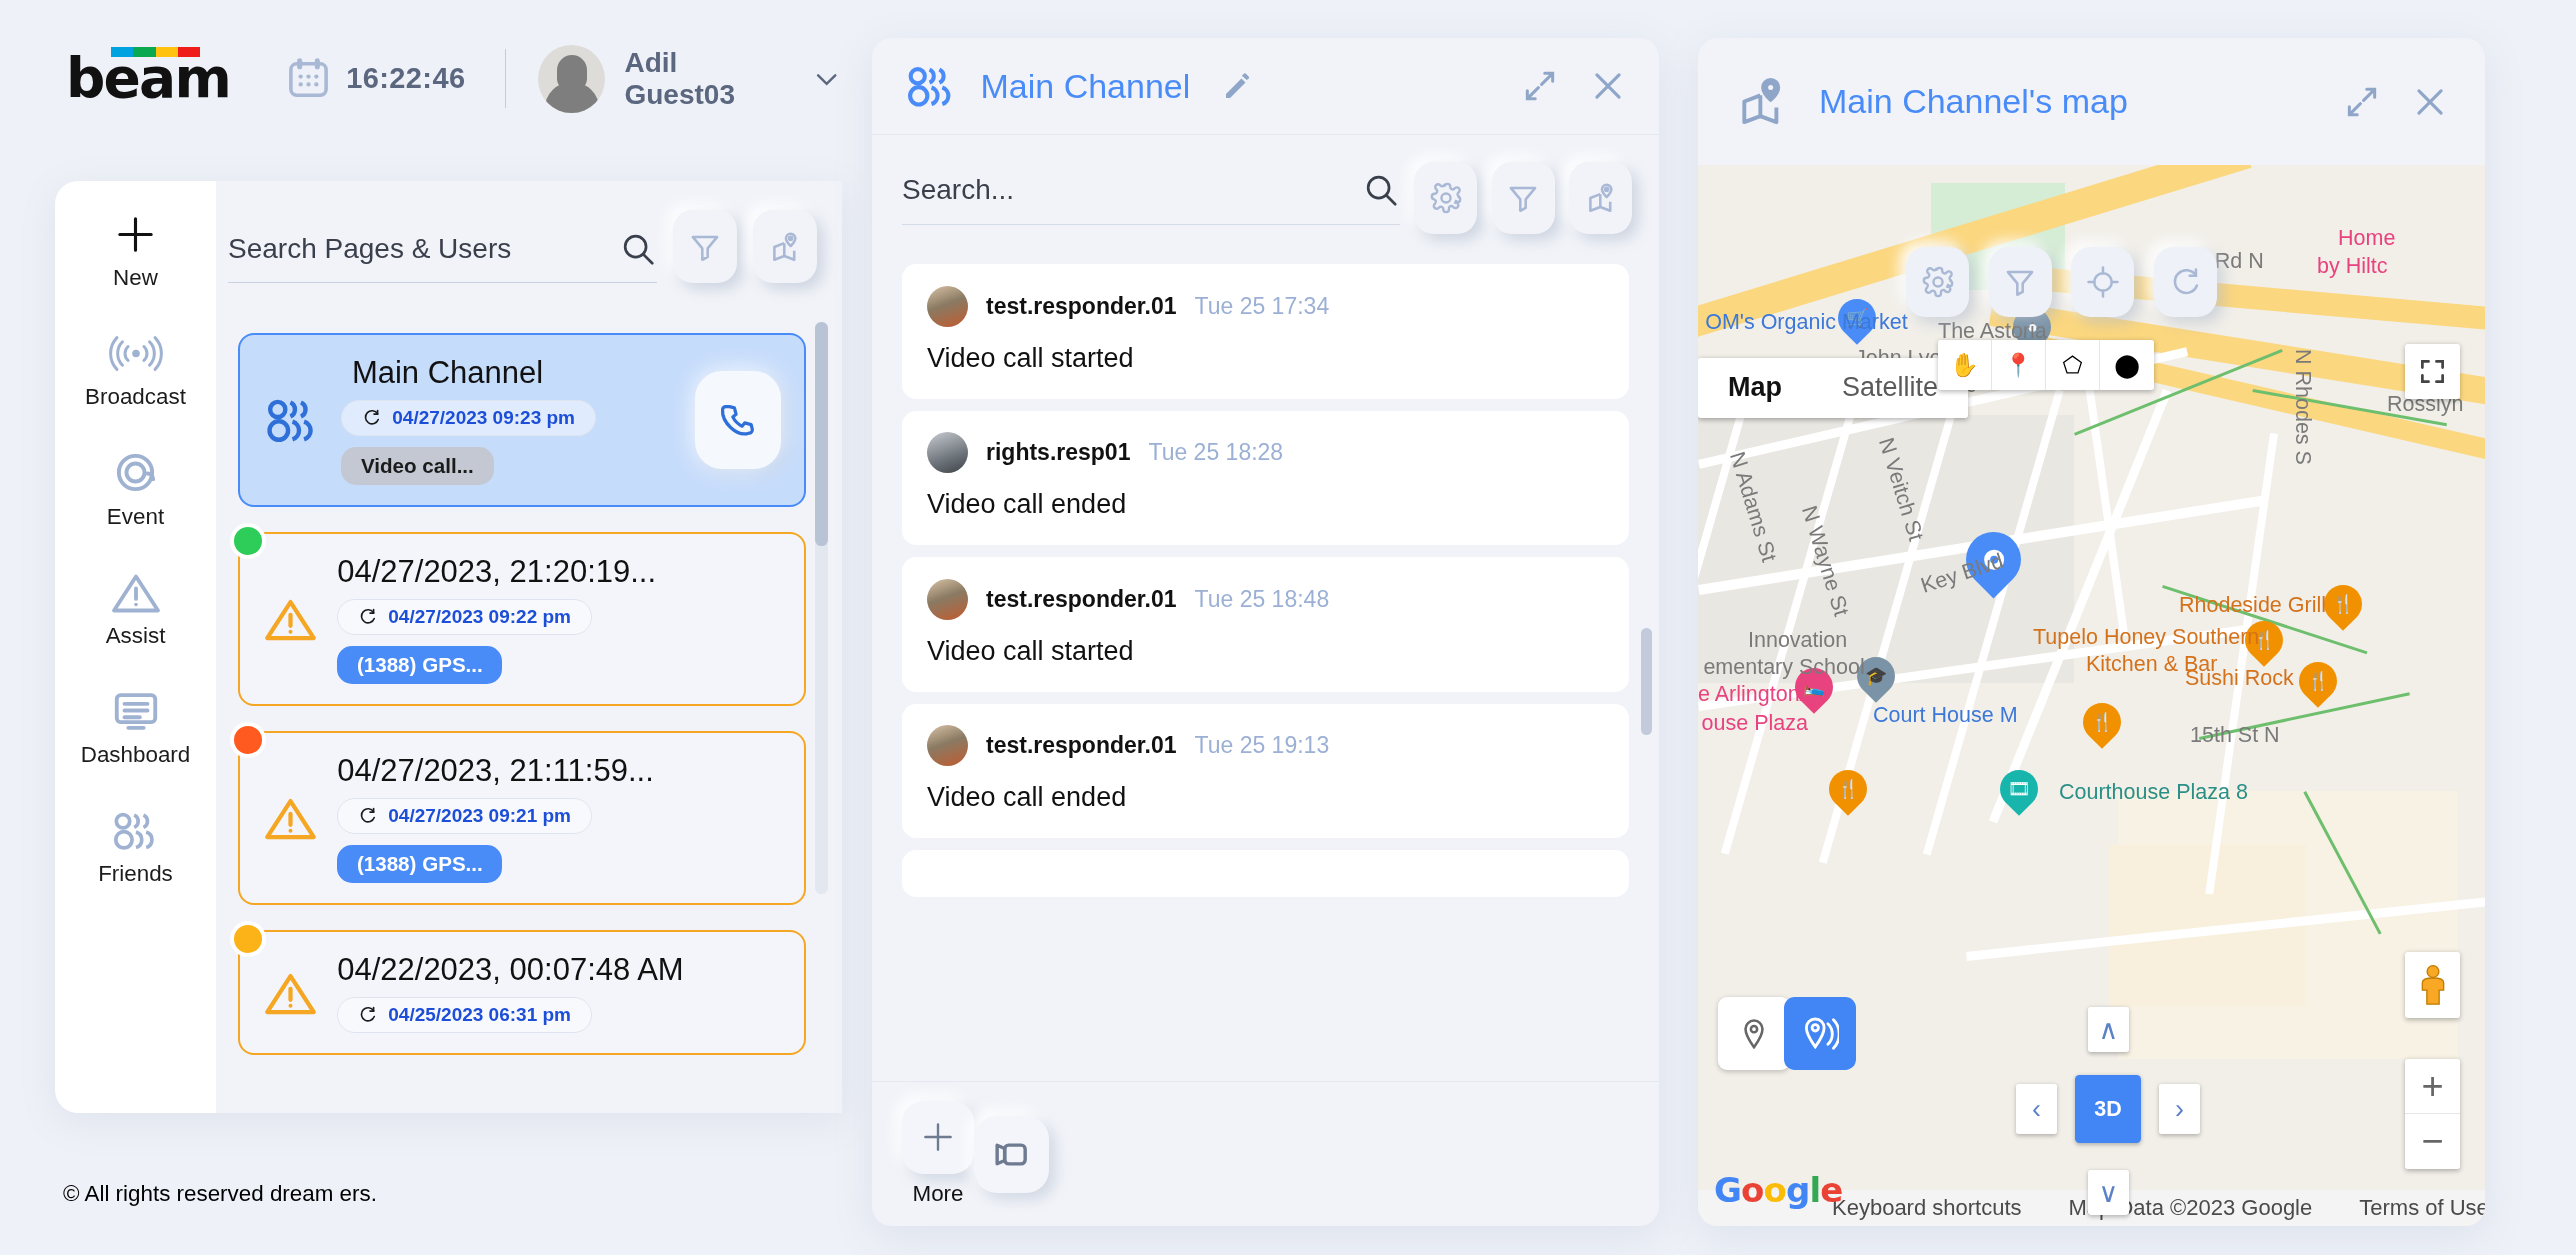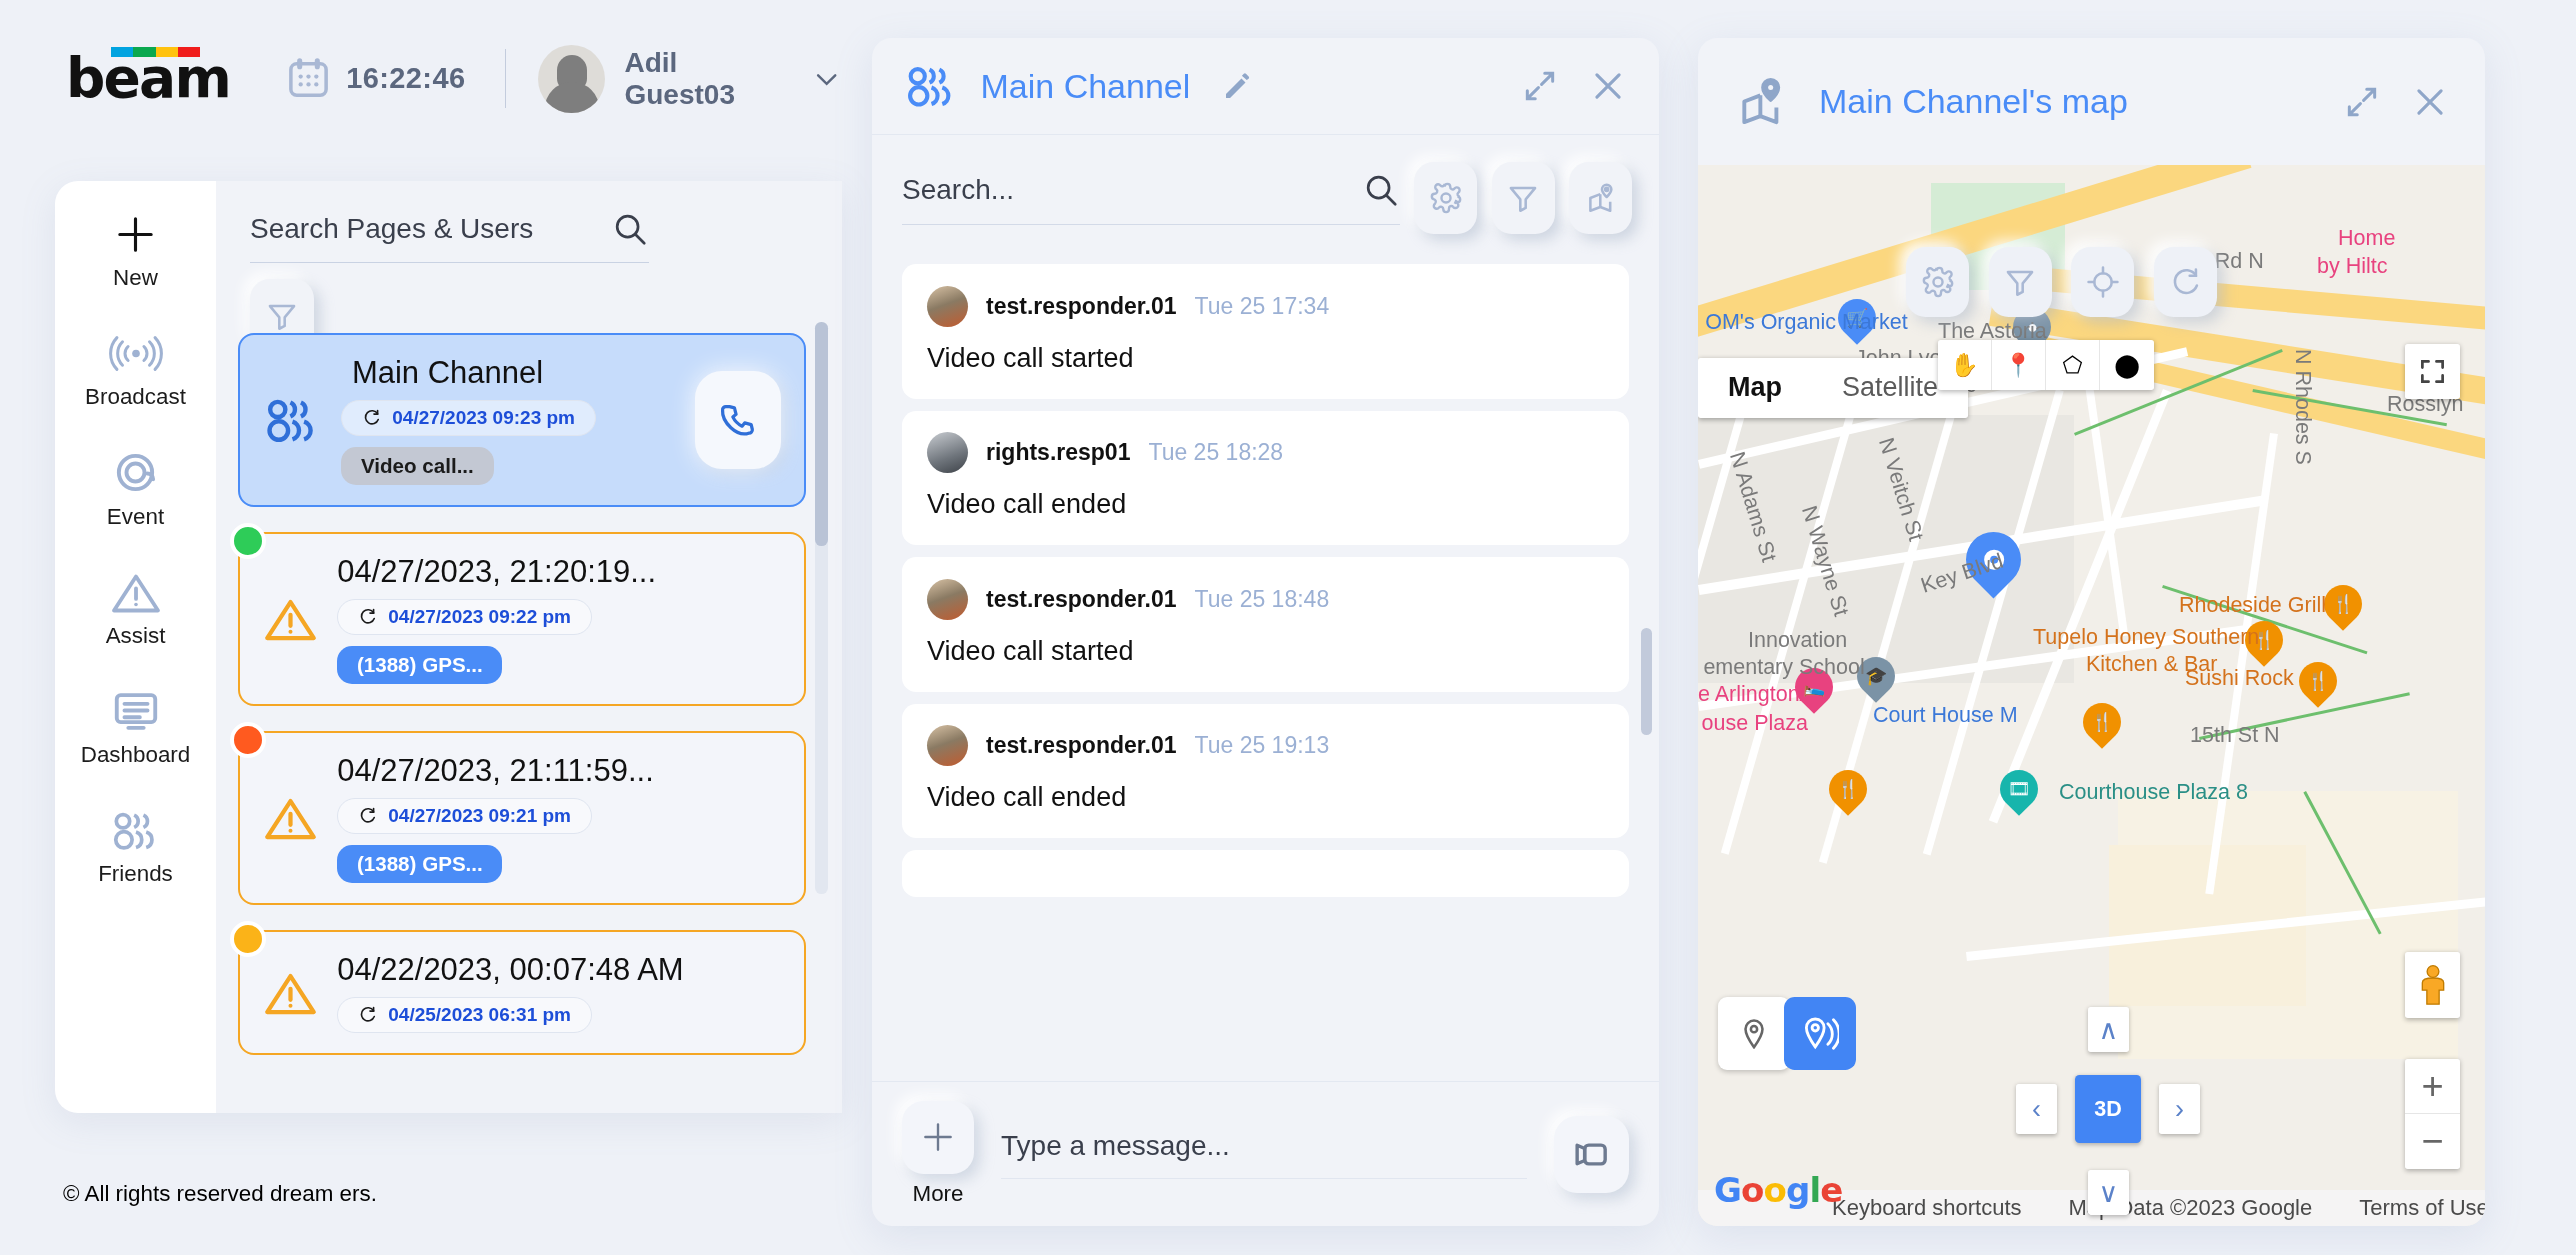--- a/index.html
+++ b/index.html
@@ -33,21 +33,21 @@
     background: #fff; border-radius: 23px 0 0 23px;
     box-shadow: 0 9px 36px rgba(120,140,180,.13);
     display: flex; overflow: hidden;
   }
   .nav { width: 161px; padding-top: 30px; flex-shrink: 0; }
   .nav-item { display: flex; flex-direction: column; align-items: center; gap: 7.2px; margin-bottom: 39px; cursor: pointer; }
   .nav-item .ic { height: 47px; display: flex; align-items: center; justify-content: center; }
   .nav-item .lbl { font-size: 22.4px; color: #1c1c1c; }
 
   .list-col { flex: 1; position: relative; background: #f1f3f8; }
-  .search-row { display: flex; align-items: flex-start; padding: 29px 25px 0 34px; gap: 16px; flex-direction: column; }
+  .search-row { display: flex; align-items: flex-end; padding: 29px 25px 0 12px; gap: 16px; }
   .search-box { flex: 1; border-bottom: 1.8px solid #c9d2e3; padding-bottom: 14.3px; display: flex; align-items: center; }
   .search-box input { flex: 1; border: 0; outline: 0; background: transparent; font-size: 28px; color: #3a3f4c; font-family: "Liberation Sans", sans-serif; }
   .search-box input::placeholder { color: #3a3f4c; }
   .sq-btn { width: 64px; height: 73px; border-radius: 19.7px; background: #f1f3f8; display: flex; align-items: center; justify-content: center;
             box-shadow: 6.3px 6.3px 14.3px rgba(163,177,198,.45), -6.3px -6.3px 14.3px rgba(255,255,255,.95); cursor: pointer; }
 
   .cards { position: absolute; left: 0; top: 136px; right: 0; bottom: 0; padding: 16px 36px 0 21.5px; overflow: hidden; }
   .card { position: relative; margin-bottom: 25px; }
   .dot { position: absolute; left: -7.2px; top: -9px; width: 36px; height: 36px; border-radius: 50%; border: 4.5px solid #fff; z-index: 3; }
   .card-body { border-radius: 16px; padding: 19.7px 23px; display: flex; align-items: center; gap: 19.7px; position: relative; }
@@ -482,23 +482,20 @@
 
     <div class="chat-input">
       <div class="more-wrap">
         <div class="more-btn">
           <svg width="38" height="38" viewBox="0 0 24 24" stroke="#6d7a90" stroke-width="1.5">
               <path d="M12 4v16M4 12h16" stroke-linecap="round"></path>
             </svg>
         </div>
         <div class="more-lbl">More</div>
       </div>
-      <div class="msg-field">
-        <input type="text" placeholder="Type a message..." style="">
-      </div>
       <div class="vid-btn">
         <svg width="41" height="41" viewBox="0 0 24 24" fill="none" stroke="#6d7a90" stroke-width="2" stroke-linejoin="round">
             <rect x="8" y="6.5" width="12" height="11" rx="2.4"></rect>
             <path d="M8 8.5L3.6 6.6v10.8L8 15.5z"></path>
           </svg>
       </div>
     </div>
   </div>
 
   <div class="mapp">

